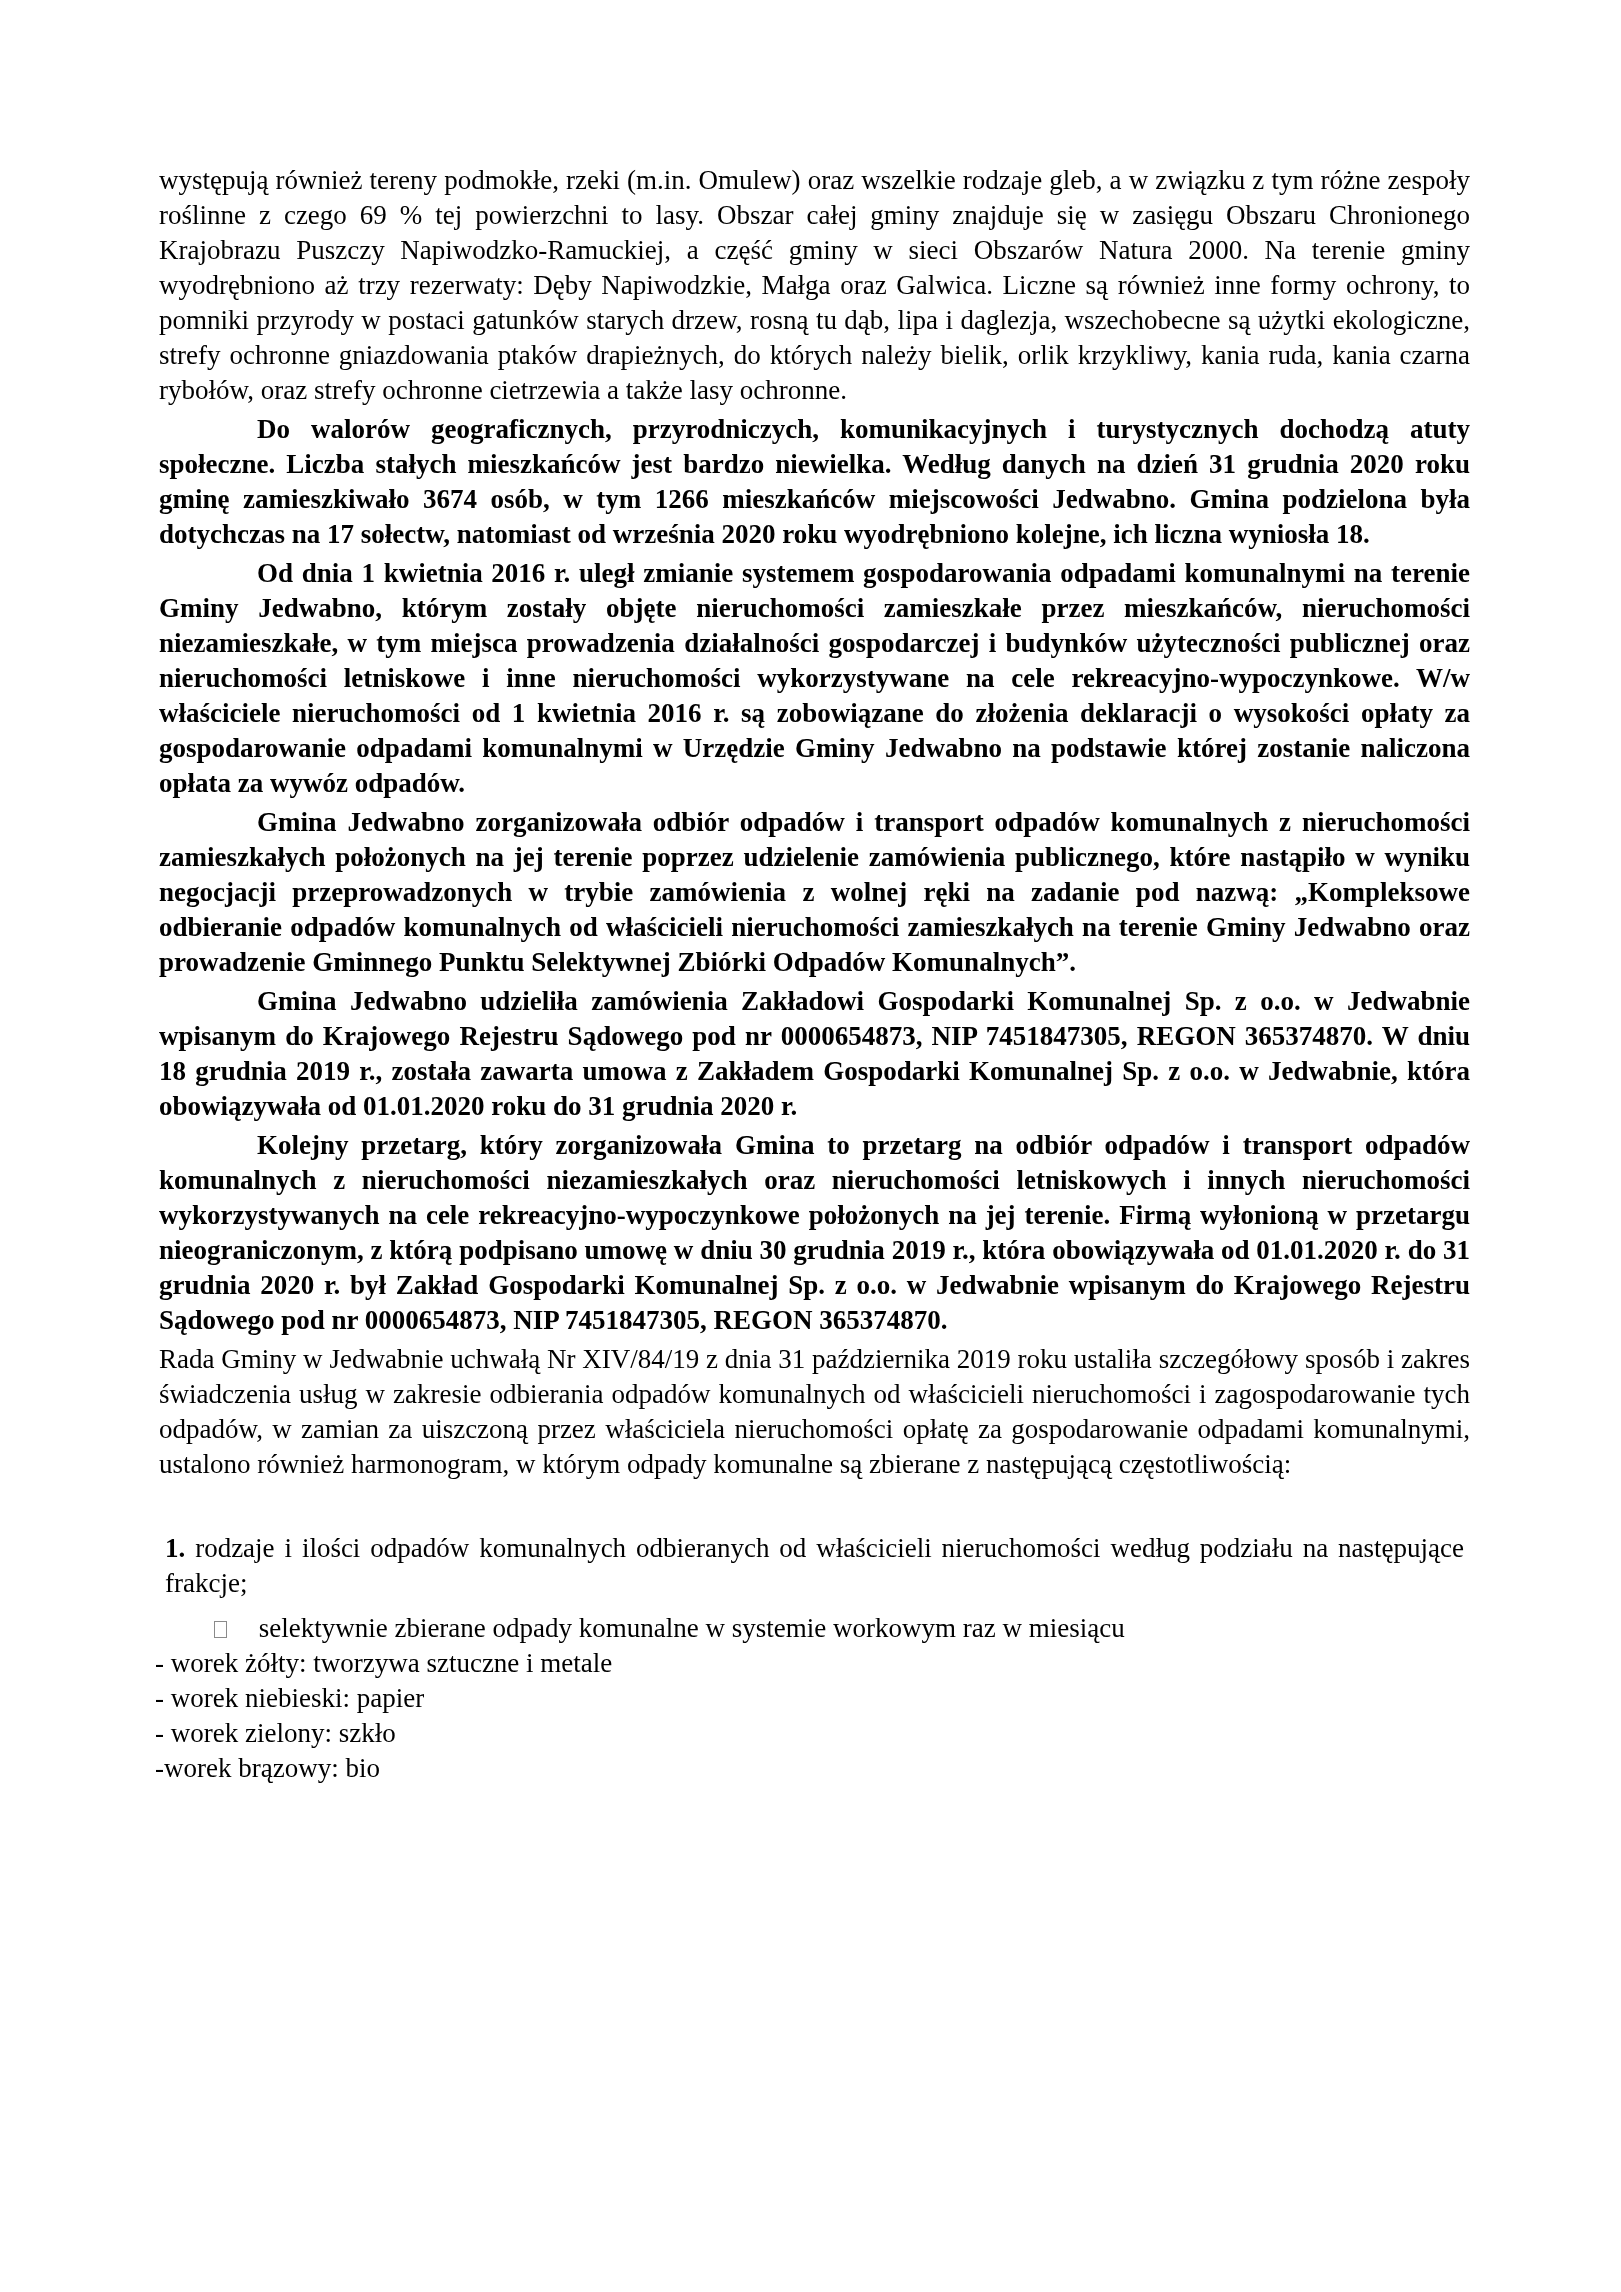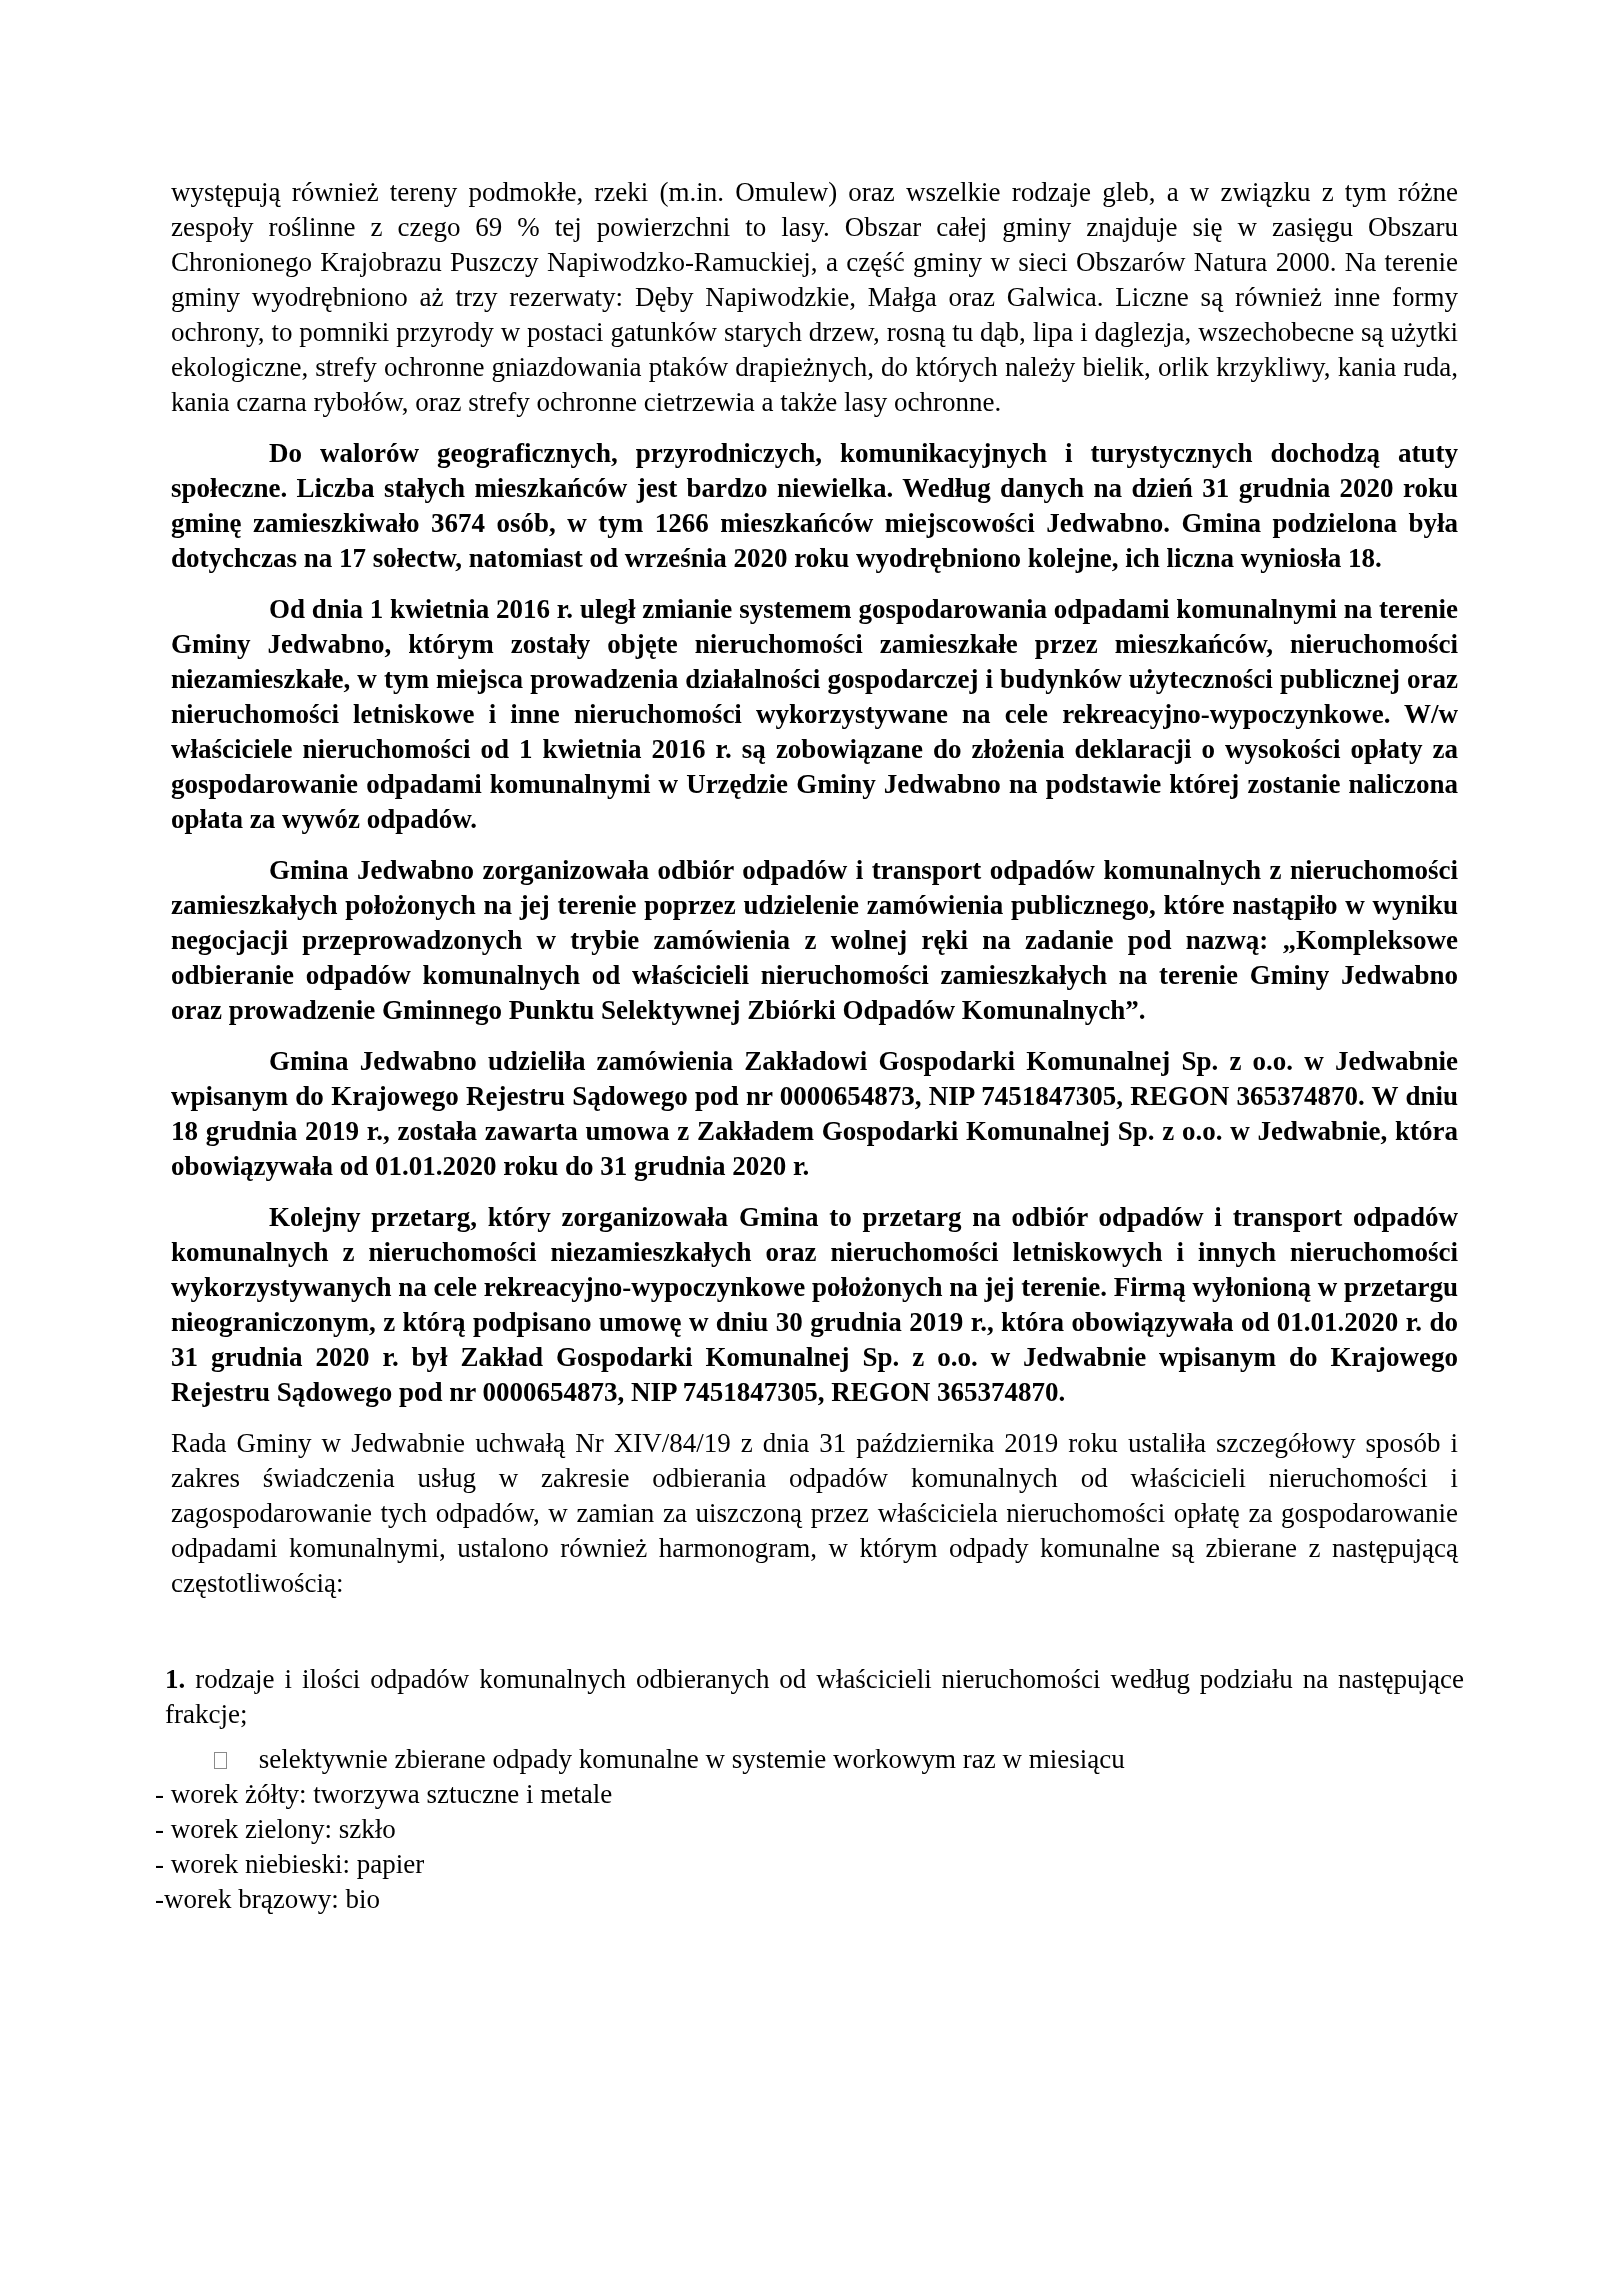--- a/index.html
+++ b/index.html
@@ -17,21 +17,21 @@
   }
   .page {
     position: absolute;
     left: 155px;
     top: 159px;
     width: 1319px;
     font-size: 27px;
     line-height: 35px;
   }
   .para {
-    margin: 16px;
+    margin: 4px;
     text-align: justify;
     text-align-last: left;
   }
   .para.indent {
     text-indent: 98px;
     font-weight: bold;
   }
   .blank {
     height: 35px;
   }
@@ -74,18 +74,18 @@
   <p class="para indent">Kolejny przetarg, który zorganizowała Gmina to przetarg na odbiór odpadów i transport odpadów komunalnych z nieruchomości niezamieszkałych oraz nieruchomości letniskowych i innych nieruchomości wykorzystywanych na cele rekreacyjno-wypoczynkowe położonych na jej terenie. Firmą wyłonioną w przetargu nieograniczonym, z którą podpisano umowę w dniu 30 grudnia 2019 r., która obowiązywała od 01.01.2020 r. do 31 grudnia 2020 r. był Zakład Gospodarki Komunalnej Sp. z o.o. w Jedwabnie wpisanym do Krajowego Rejestru Sądowego pod nr 0000654873, NIP 7451847305, REGON 365374870.</p>
   <p class="para">Rada Gminy w Jedwabnie uchwałą Nr XIV/84/19 z dnia 31 października 2019 roku ustaliła szczegółowy sposób i zakres świadczenia usług w zakresie odbierania odpadów komunalnych od właścicieli nieruchomości i zagospodarowanie tych odpadów, w zamian za uiszczoną przez właściciela nieruchomości opłatę za gospodarowanie odpadami komunalnymi, ustalono również harmonogram, w którym odpady komunalne są zbierane z następującą częstotliwością:</p>
 
   <div class="blank"></div>
 
   <p class="list-heading"><span class="list-num">1.</span><span> rodzaje i ilości odpadów komunalnych odbieranych od właścicieli nieruchomości według podziału na następujące frakcje;</span></p>
 
   <p class="bullet-line"><span class="bullet-box"></span><span>selektywnie zbierane odpady komunalne w systemie workowym raz w miesiącu</span></p>
 
   <p class="dash-line">- worek żółty: tworzywa sztuczne i metale</p>
+  <p class="dash-line">- worek niebieski: papier</p>
   <p class="dash-line">- worek zielony: szkło</p>
-  <p class="dash-line">- worek niebieski: papier</p>
   <p class="dash-line">-worek brązowy: bio</p>
 
 </div>
 
 
 </body></html>

